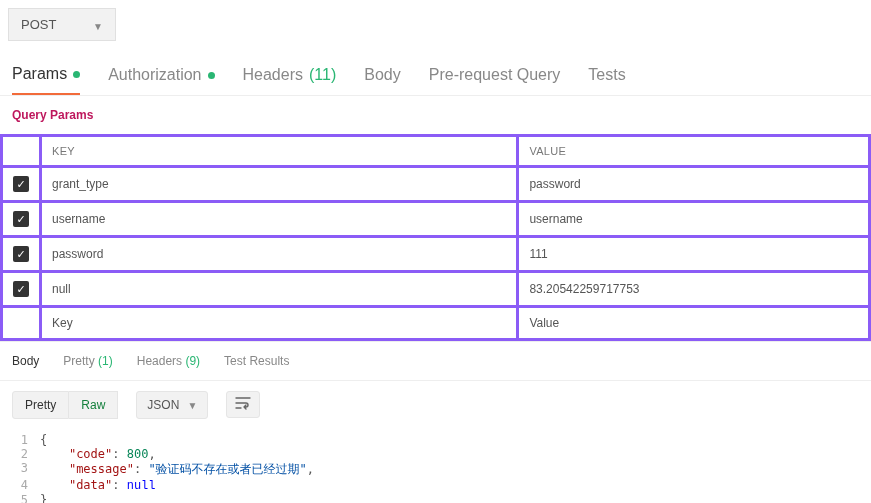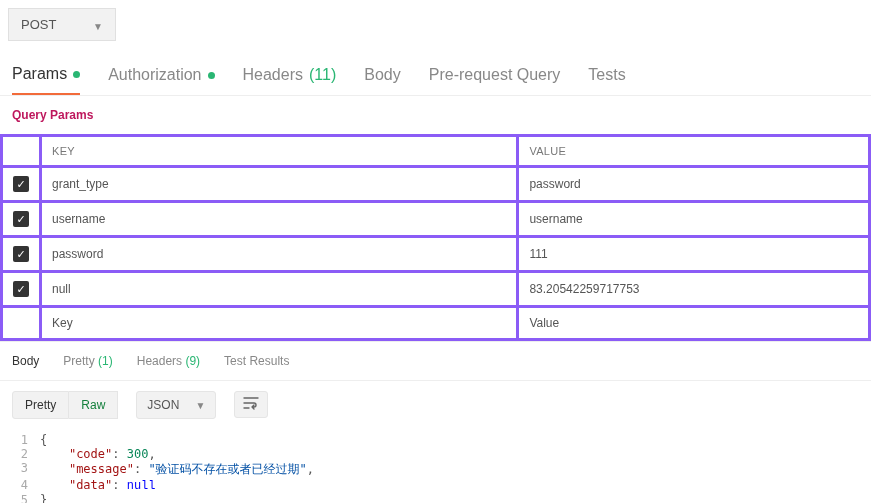--- a/index.html
+++ b/index.html
@@ -30,21 +30,21 @@
 .resp-tab { cursor: pointer; }
 .resp-tab.active { color: #333; }
 
 .resp-toolbar { display: flex; align-items: flex-start; gap: 18px; padding: 10px 12px; }
 .btn-group { display: flex; }
 .btn { background: #f2f2f2; border: 1px solid #e5e5e5; padding: 6px 12px; font-size: 12px; color: #15803d; cursor: pointer; }
 .btn.first { border-radius: 3px 0 0 3px; }
 .btn.last { border-radius: 0 3px 3px 0; border-left: none; }
 .btn.mid { border-left: none; }
 .btn.active { color: #333; }
-.fmt-group { display: flex; align-items: center; gap: 16px; background: #f2f2f2; border: 1px solid #e5e5e5; border-radius: 3px; padding: 6px 10px; font-size: 12px; color: #555; }
+.fmt-group { display: flex; align-items: center; gap: 8px; background: #f2f2f2; border: 1px solid #e5e5e5; border-radius: 3px; padding: 6px 10px; font-size: 12px; color: #555; }
 .wrap-btn { background: #f2f2f2; border: 1px solid #e5e5e5; border-radius: 3px; padding: 4px 8px; cursor: pointer; color: #666; }
 
 .code-area { font-family: Consolas, Monaco, monospace; font-size: 12px; padding: 4px 0 12px 0; }
 .code-line { display: flex; }
 .gutter { width: 40px; text-align: right; padding-right: 12px; color: #aaa; user-select: none; }
 .code { white-space: pre; }
 .tok-brace { color: #555; }
 .tok-key { color: #a31515; }
 .tok-num { color: #098658; }
 .tok-str { color: #0451a5; }
@@ -145,21 +145,21 @@
   </div>
 </div>
 
 <div class="code-area">
   <div class="code-line">
       <div class="gutter">1</div>
       <div class="code"><span class="tok-brace">{</span></div>
     </div>
   <div class="code-line">
       <div class="gutter">2</div>
-      <div class="code">    <span class="tok-key">"code"</span><span class="tok-punc">: </span><span class="tok-num">300</span><span class="tok-punc">,</span></div>
+      <div class="code">    <span class="tok-key">"code"</span><span class="tok-punc">: </span><span class="tok-num">800</span><span class="tok-punc">,</span></div>
     </div>
   <div class="code-line">
       <div class="gutter">3</div>
       <div class="code">    <span class="tok-key">"message"</span><span class="tok-punc">: </span><span class="tok-str">"验证码不存在或者已经过期"</span><span class="tok-punc">,</span></div>
     </div>
   <div class="code-line">
       <div class="gutter">4</div>
       <div class="code">    <span class="tok-key">"data"</span><span class="tok-punc">: </span><span class="tok-null">null</span></div>
     </div>
   <div class="code-line">

